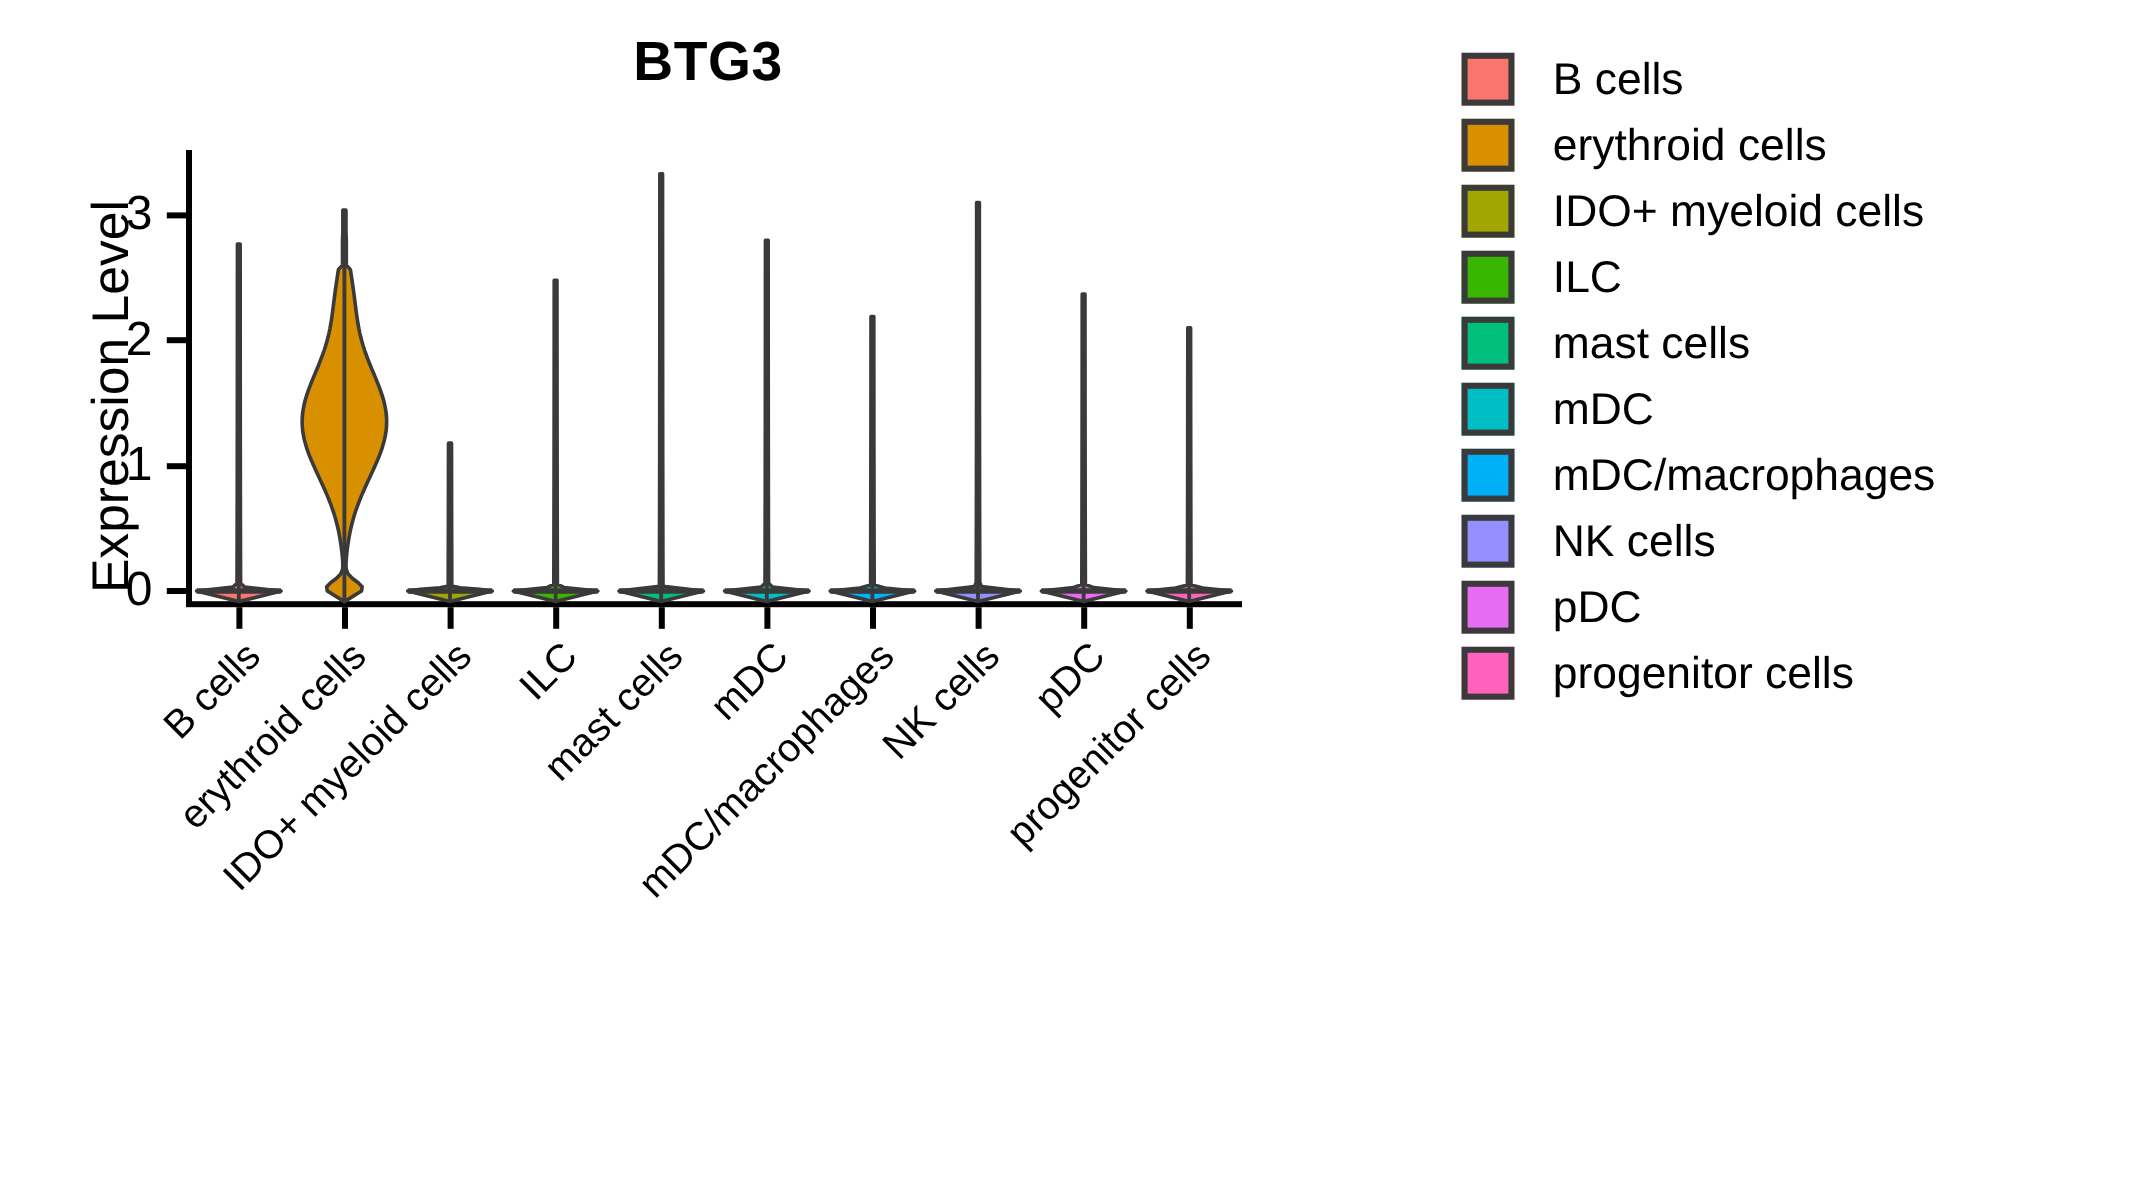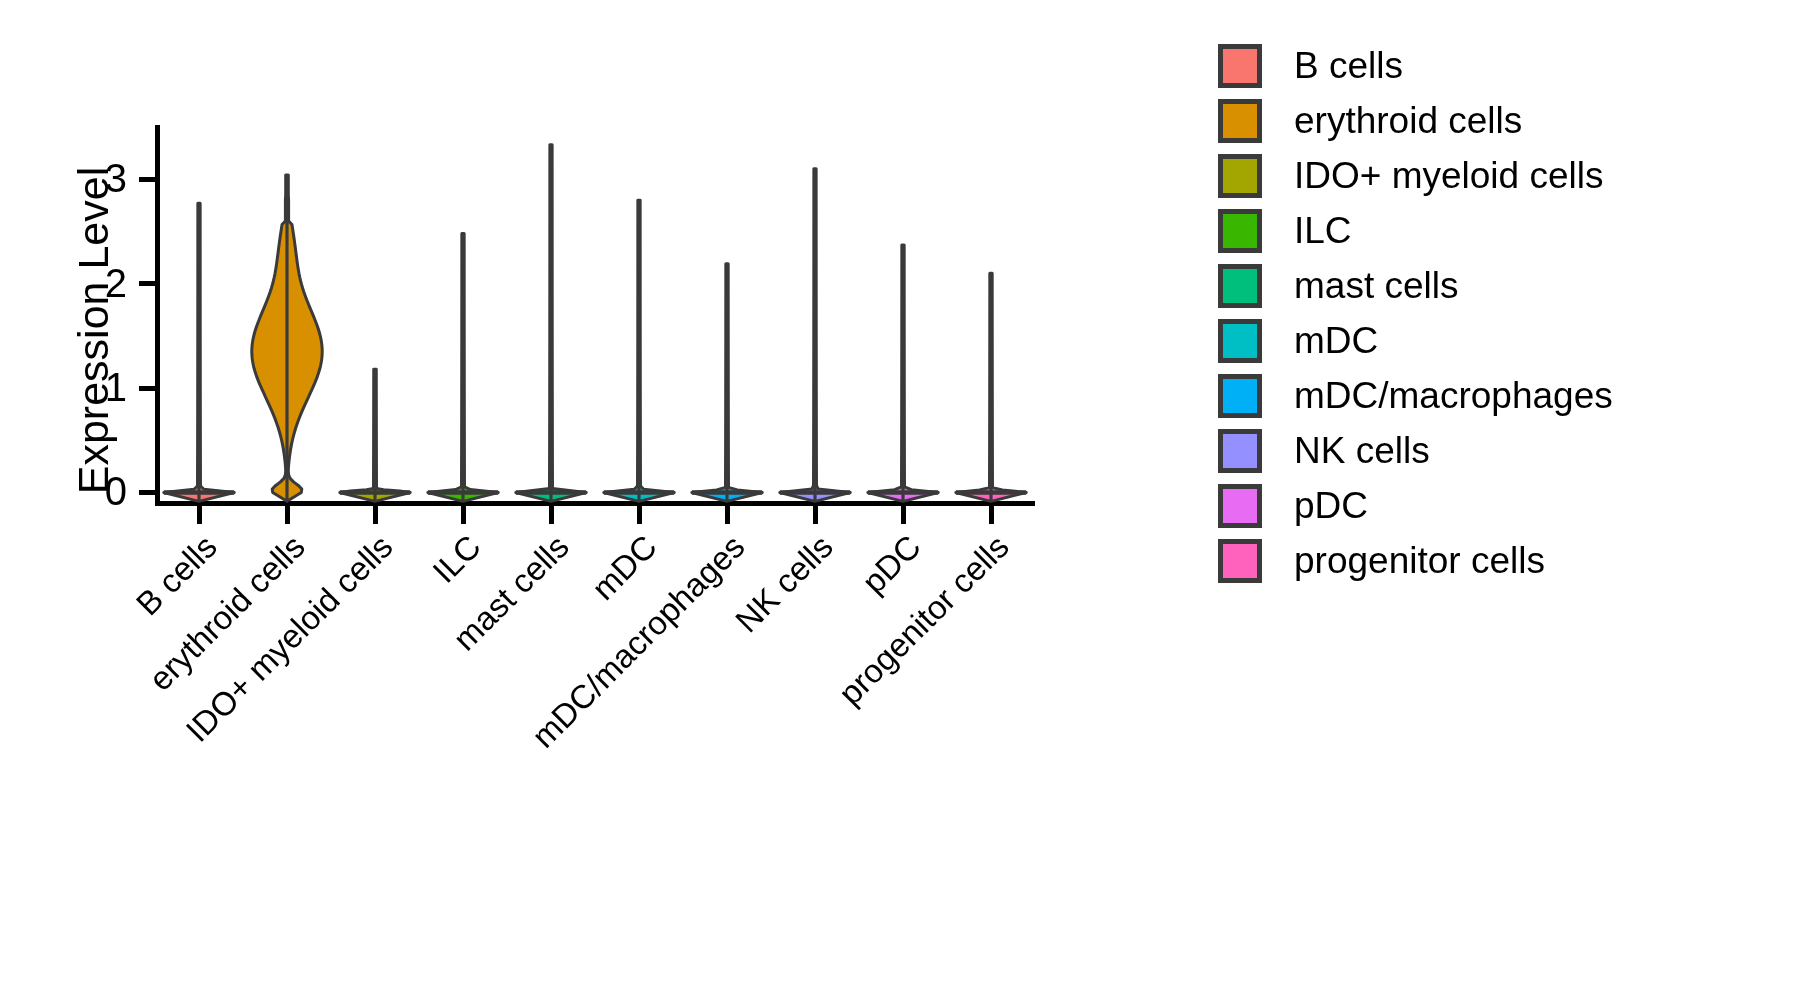--- a/index.html
+++ b/index.html
@@ -148,20 +148,21 @@
     line-height: 1;
     color: #000;
     white-space: nowrap;
   }
 </style>
 </head>
 <body>
 
 <div id="figure">
 
+  <div id="plot-title">BTG3</div>
 
   <div id="y-axis-label">Expression Level</div>
 
   <div id="panel">
     <div class="axis-line" id="y-axis-line"></div>
     <div class="axis-line" id="x-axis-line"></div>
     <div id="y-ticks">
         <div class="y-tick" style="top: 364.973px;"></div>
         <div class="y-tick-label" style="top: 346.473px; right: 908px;">0</div>
         <div class="y-tick" style="top: 260.577px;"></div>

